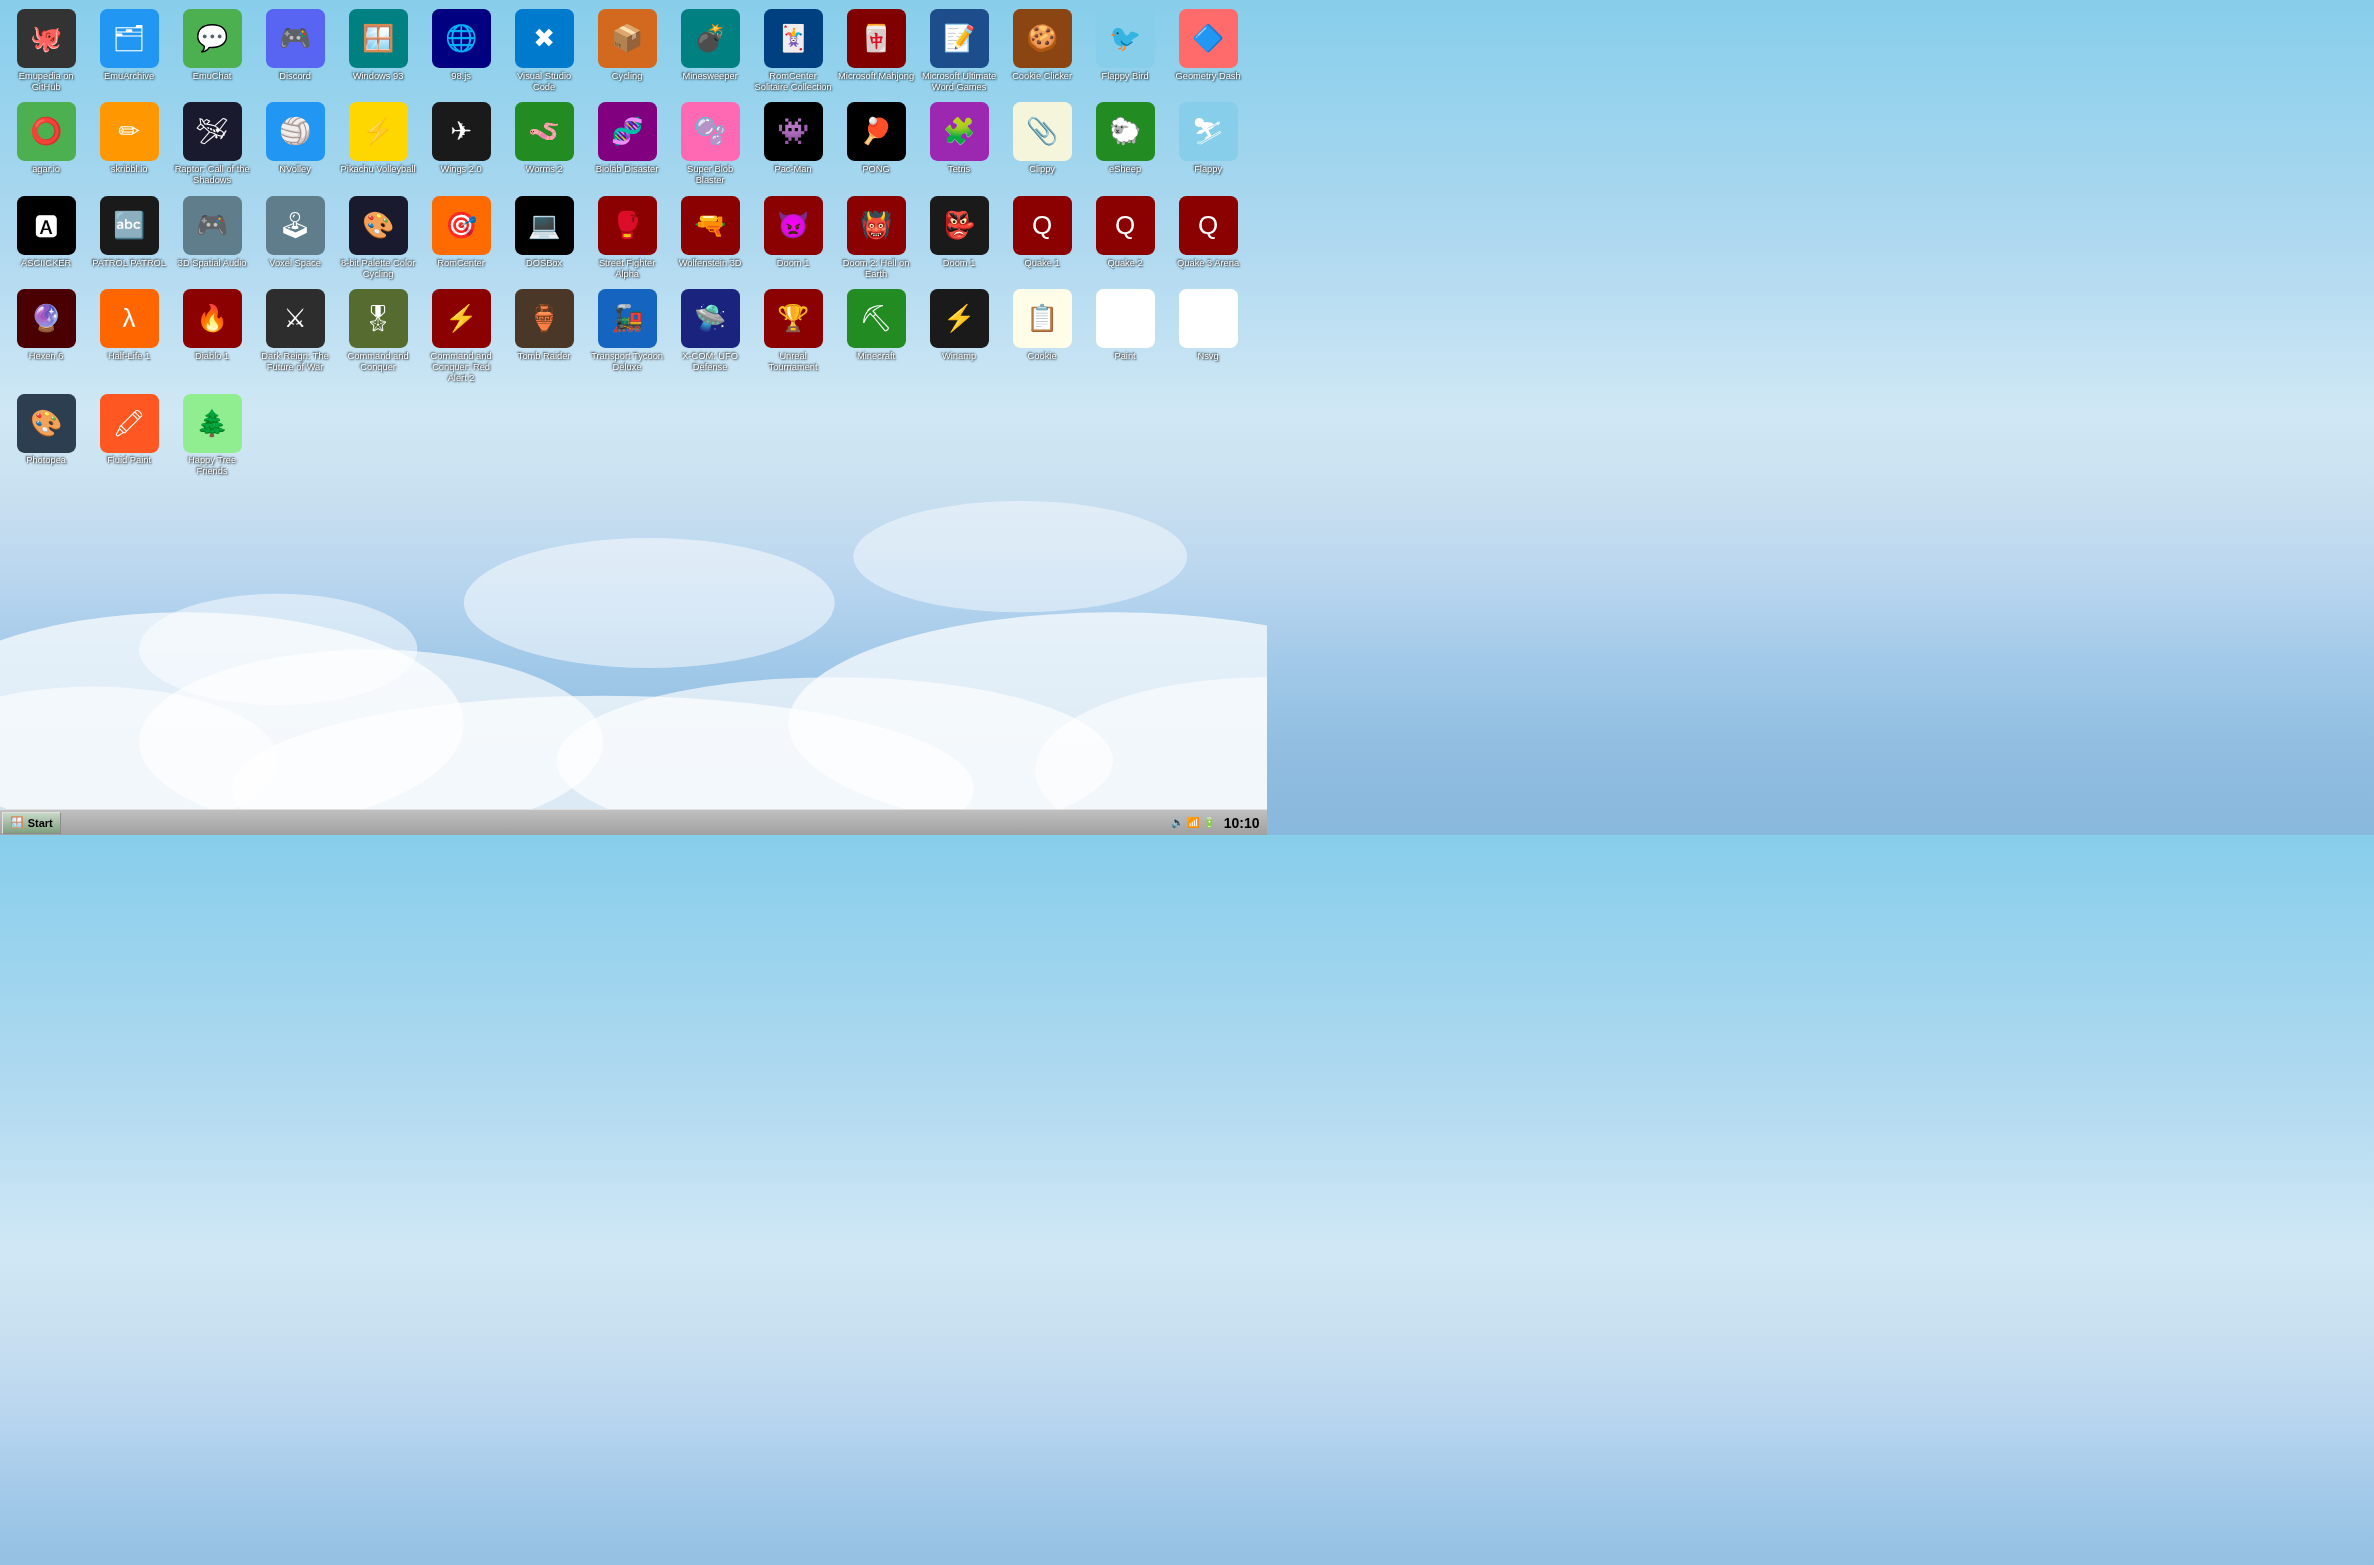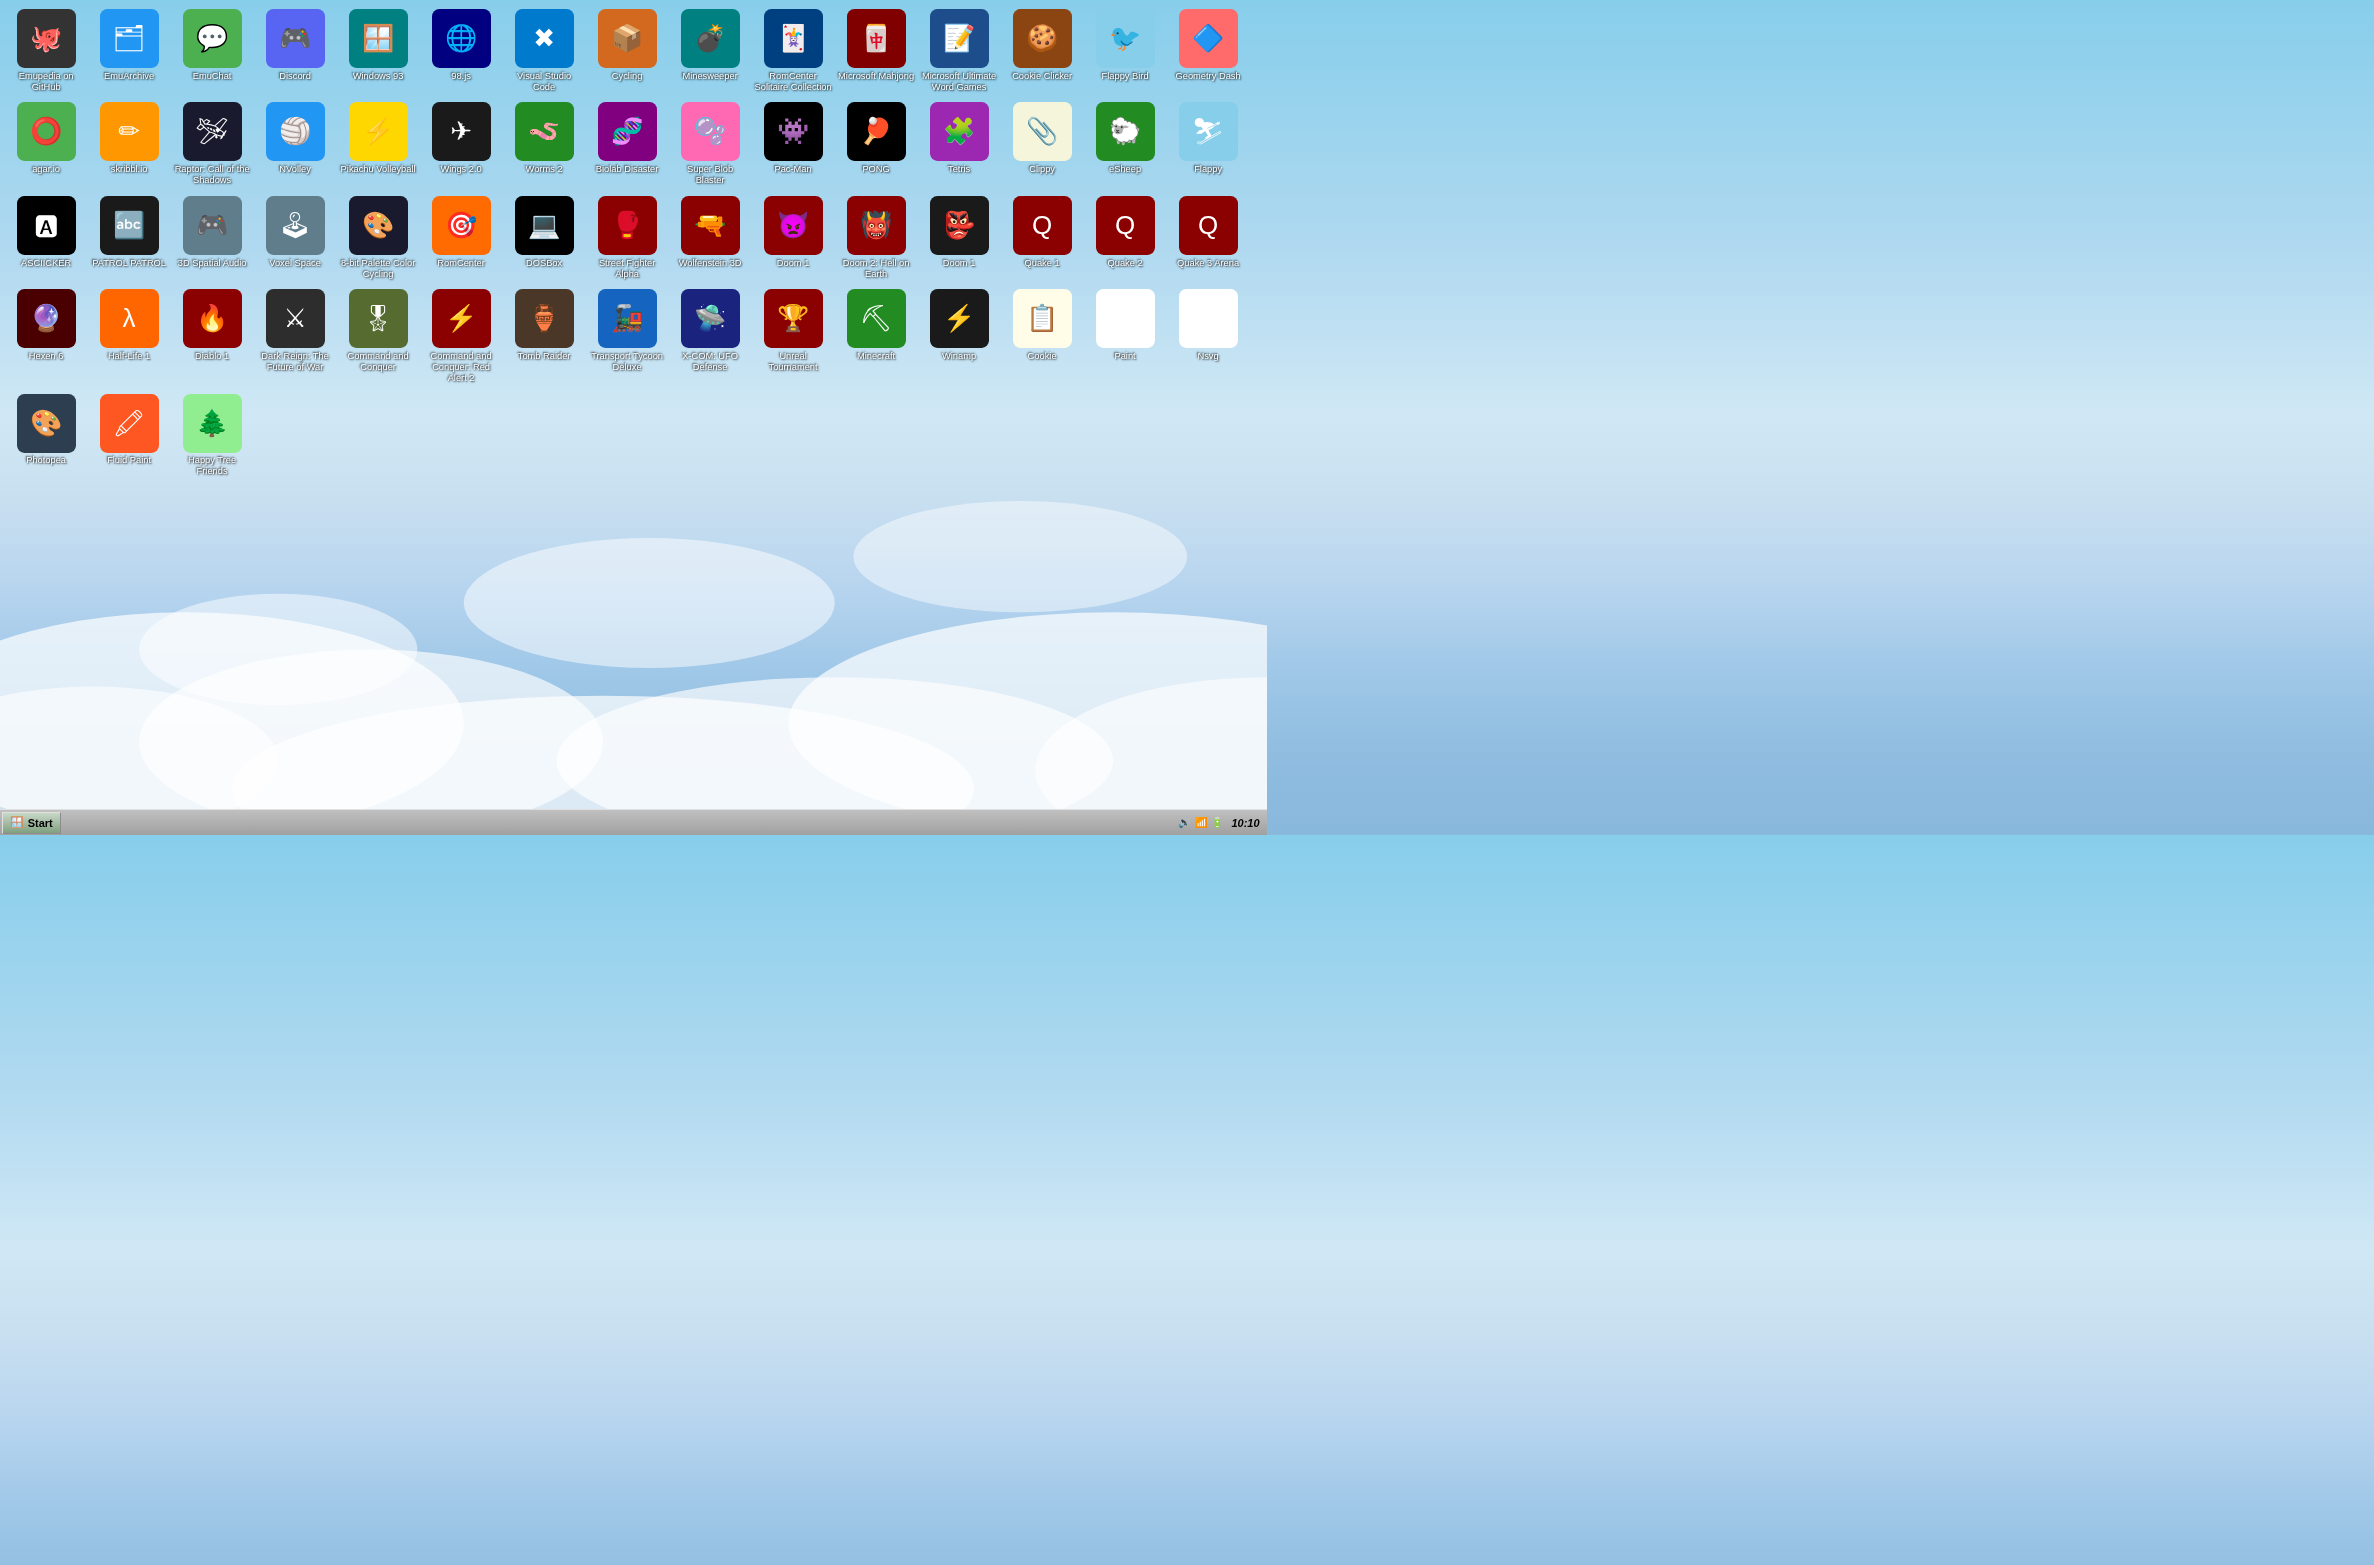--- a/index.html
+++ b/index.html
@@ -481,16 +481,16 @@
   <button class="start-button">
     <span>🪟</span>
     <span>Start</span>
   </button>
   <div class="taskbar-right">
     <div class="tray-icons">
       <span>🔊</span>
       <span>📶</span>
       <span>🔋</span>
     </div>
-    <span style="font-size:11px; font-weight:bold;font-style:italic;">10:10</span>
+    <span style="font-size:14px; font-weight:bold;">10:10</span>
   </div>
 </div>
 
 
 </body></html>

